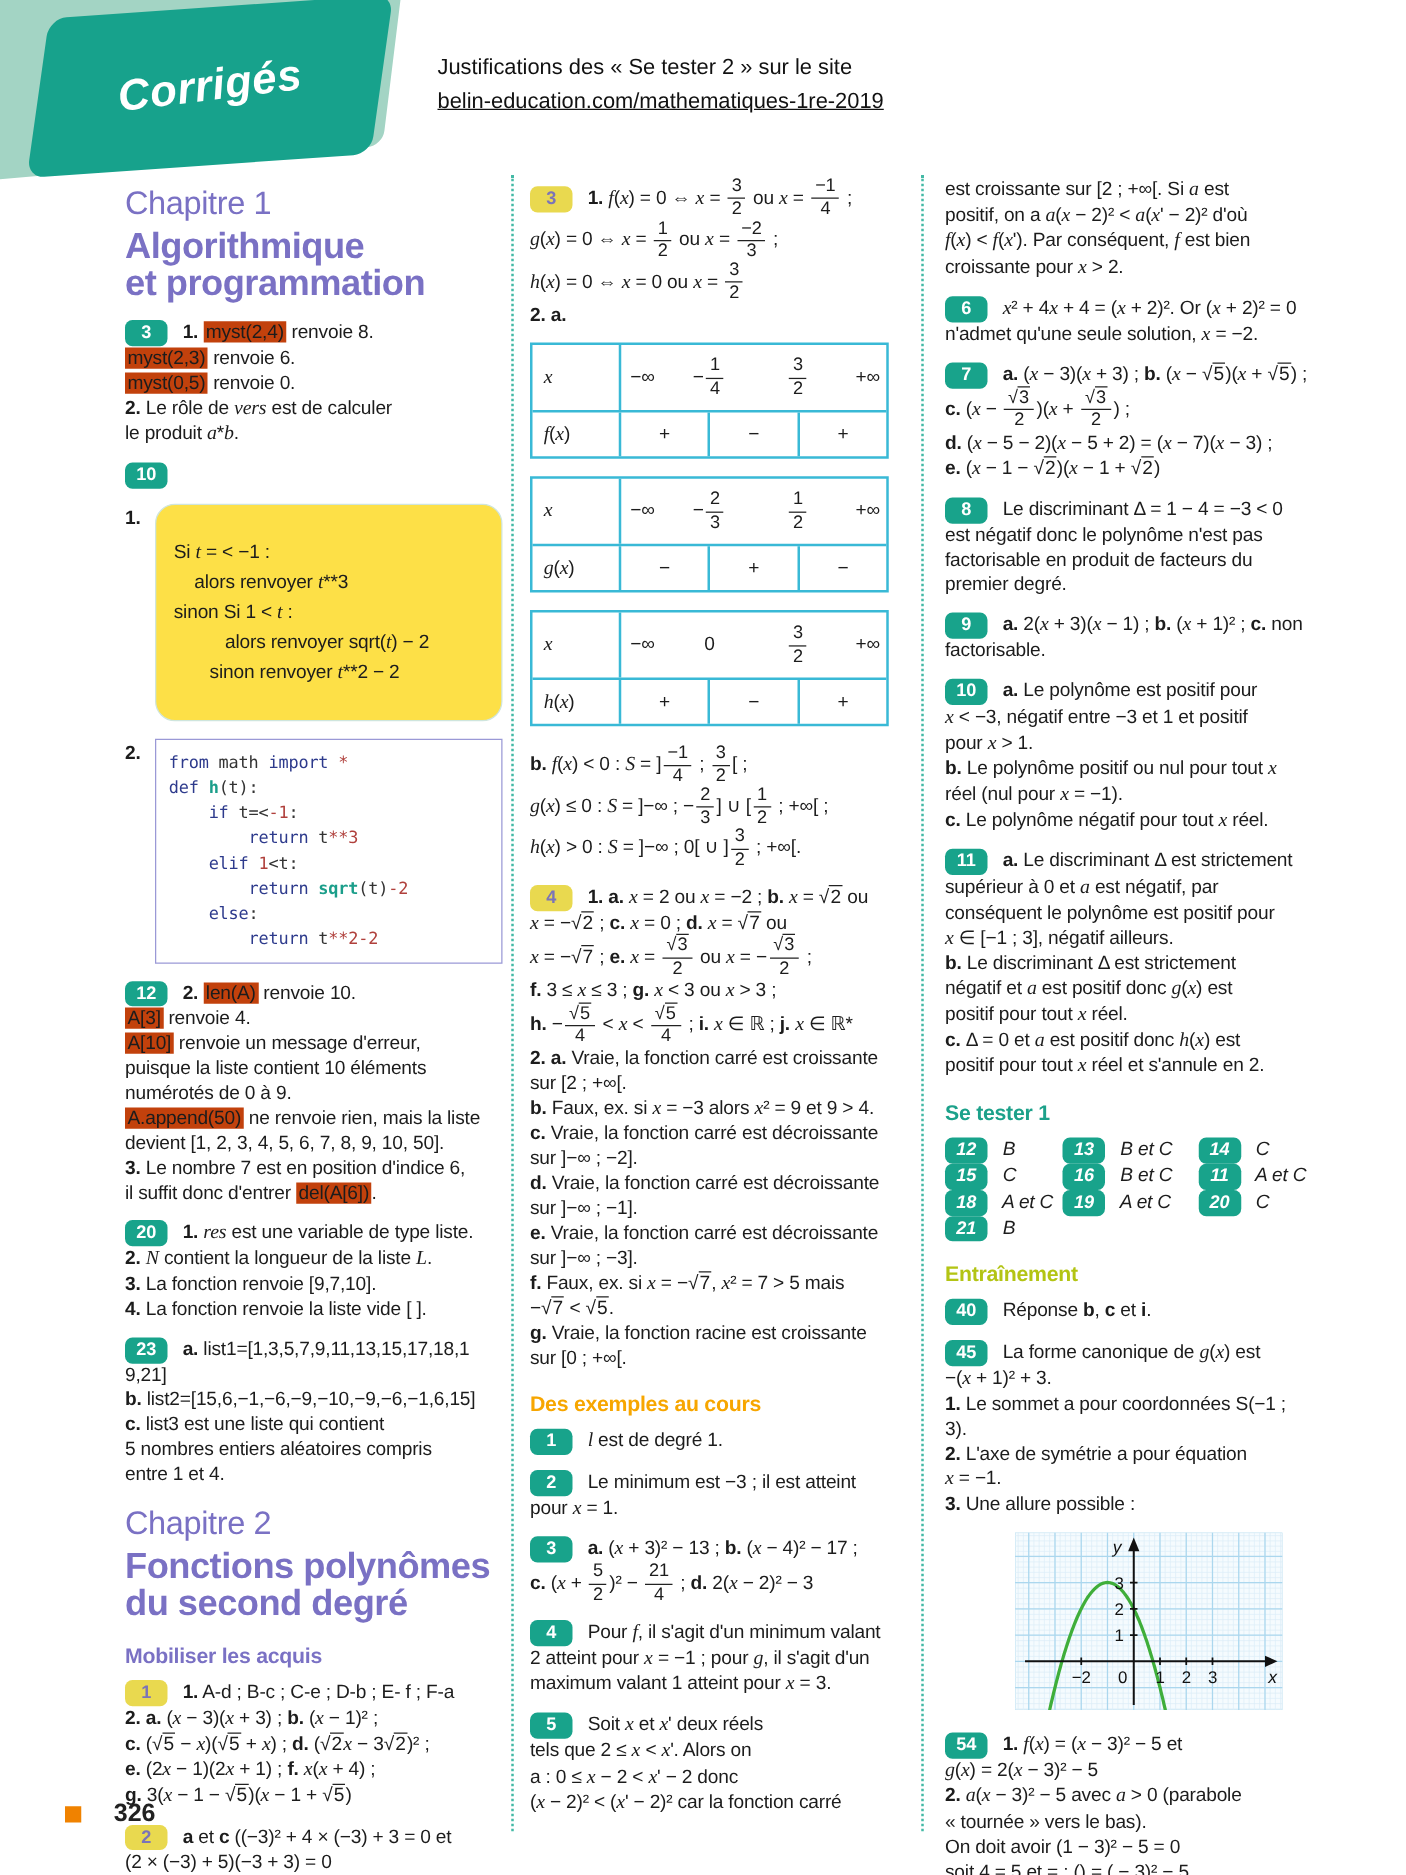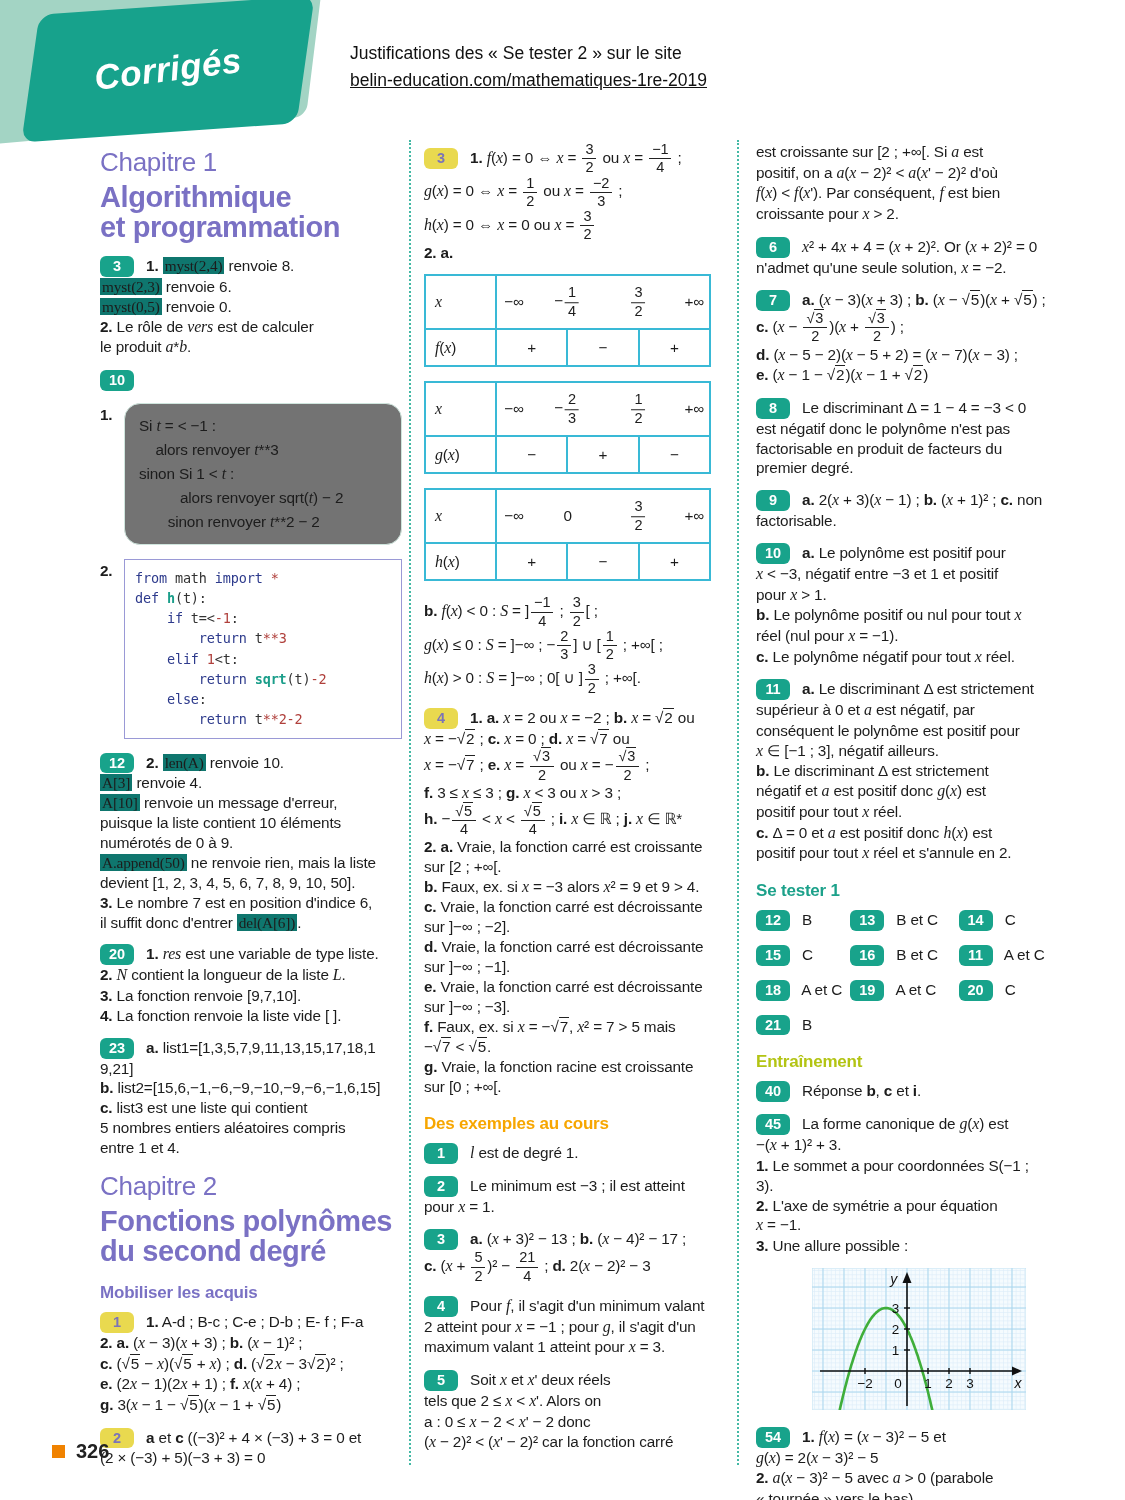--- a/index.html
+++ b/index.html
@@ -25,52 +25,52 @@
   .sep{position:absolute;top:140px;height:1325px;border-left:2px dotted #43b9a5;}
   #sep1{left:409px;} #sep2{left:737px;}
   
   .chlab{color:#7a71c4;font-size:26px;font-weight:400;margin:4px 0 2px;letter-spacing:-0.3px;}
   .chtitle{color:#7a71c4;font-size:29px;font-weight:800;line-height:1.04;margin:0 0 14px;letter-spacing:-0.4px;}
   .shead{font-weight:bold;font-size:17px;margin:16px 0 8px;letter-spacing:-0.2px;}
   .ex,.plain{margin:0 0 12px;}
   .bdg{display:inline-block;min-width:18px;padding:1px 8px;border-radius:6px;background:#18a38b;color:#fff;
         font-weight:bold;text-align:center;font-size:14.5px;margin-right:8px;}
   .bdg.y{background:#e9d94f;color:#7b74b8;}
-  .hl{background:#0f766e;padding:0 2px;font-family:Liberation Serif, serif;}
+  .hl{background:#c2410c;padding:0 2px;}
   
   .fr{display:inline-block;vertical-align:middle;text-align:center;line-height:1.05;margin:0 2px;font-size:.95em;}
   .ft{display:block;border-bottom:1.4px solid #222;padding:0 3px 1px;}
   .fb{display:block;padding-top:1px;}
   .sq{white-space:nowrap;}
   .sv{border-top:1.4px solid #222;padding:0 1px;}
   
   .boxwrap{position:relative;padding-left:24px;margin:2px 0 14px;}
   .boxpre{position:absolute;left:0;top:2px;}
-  .algo{background:#737373;border:1px solid #cfe5dd;border-radius:16px;padding:10px 14px;font-size:15.3px;line-height:1.5;}
+  .algo{background:#fde047;border:1px solid #cfe5dd;border-radius:16px;padding:26px 14px;font-size:15.3px;line-height:1.5;}
   .code{background:#fff;border:1.5px solid #9a99d6;padding:8px 10px;font-family:"DejaVu Sans Mono",monospace;
         font-size:13.5px;line-height:1.5;color:#333;}
   .ck{color:#2d3a8c;} .cf{color:#1b9e8a;font-weight:bold;} .cn{color:#b0403c;}
   
   .stgroup{margin:4px 0 6px;}
   .stable{border:2px solid #39b9d6;margin:0 0 14px;width:283px;background:#fff;}
   .srow{display:flex;}
   .srow.head{border-bottom:2px solid #39b9d6;height:52px;}
   .srow.body{height:35px;}
   .slabel{width:60px;border-right:2px solid #39b9d6;display:flex;align-items:center;padding-left:9px;flex:none;}
   .svals{position:relative;flex:1;}
   .sval{position:absolute;top:50%;transform:translate(-50%,-50%);white-space:nowrap;}
   .ssign{flex:1;display:flex;align-items:center;justify-content:center;border-right:2px solid #39b9d6;}
   .ssign:last-child{border-right:none;}
   
-  .ansgrid{display:grid;grid-template-columns:1fr 1.15fr .95fr;row-gap:14px;margin:8px 0 4px;}
+  .ansgrid{display:grid;grid-template-columns:1fr 1.15fr .95fr;margin:8px 0 4px;font-style:italic;}
   .anscell{white-space:nowrap;}
   
   .graphwrap{margin:4px 0 12px 56px;width:214px;}
   
-  .footer{position:absolute;left:52px;top:1440px;display:flex;align-items:center;gap:11px;}
+  .footer{position:absolute;left:52px;top:1440px;display:flex;align-items:center;gap:26px;}
   .psq{width:13px;height:13px;background:#f08200;}
   .pnum{font-weight:bold;font-size:20px;color:#222;}
   i{font-family:"Liberation Serif",serif;font-size:1.04em;}
 </style>
 </head>
 <body>
 
 <div class="page">
   <div class="banner-edge"></div>
   <div class="banner-light"></div>

